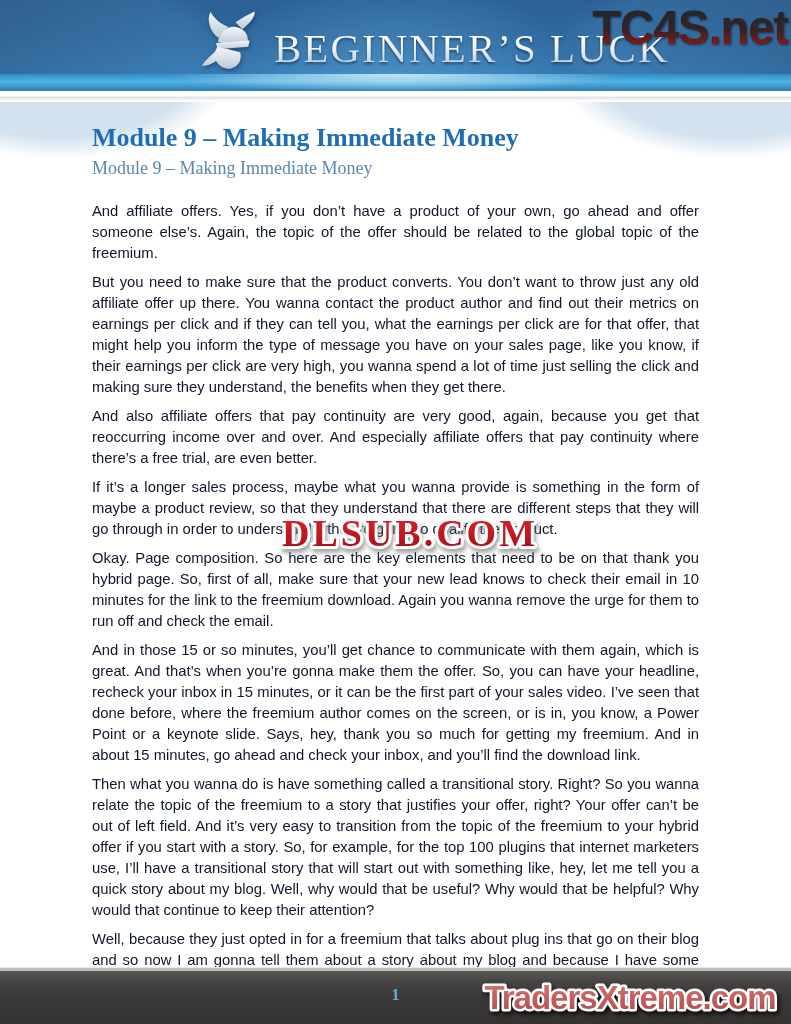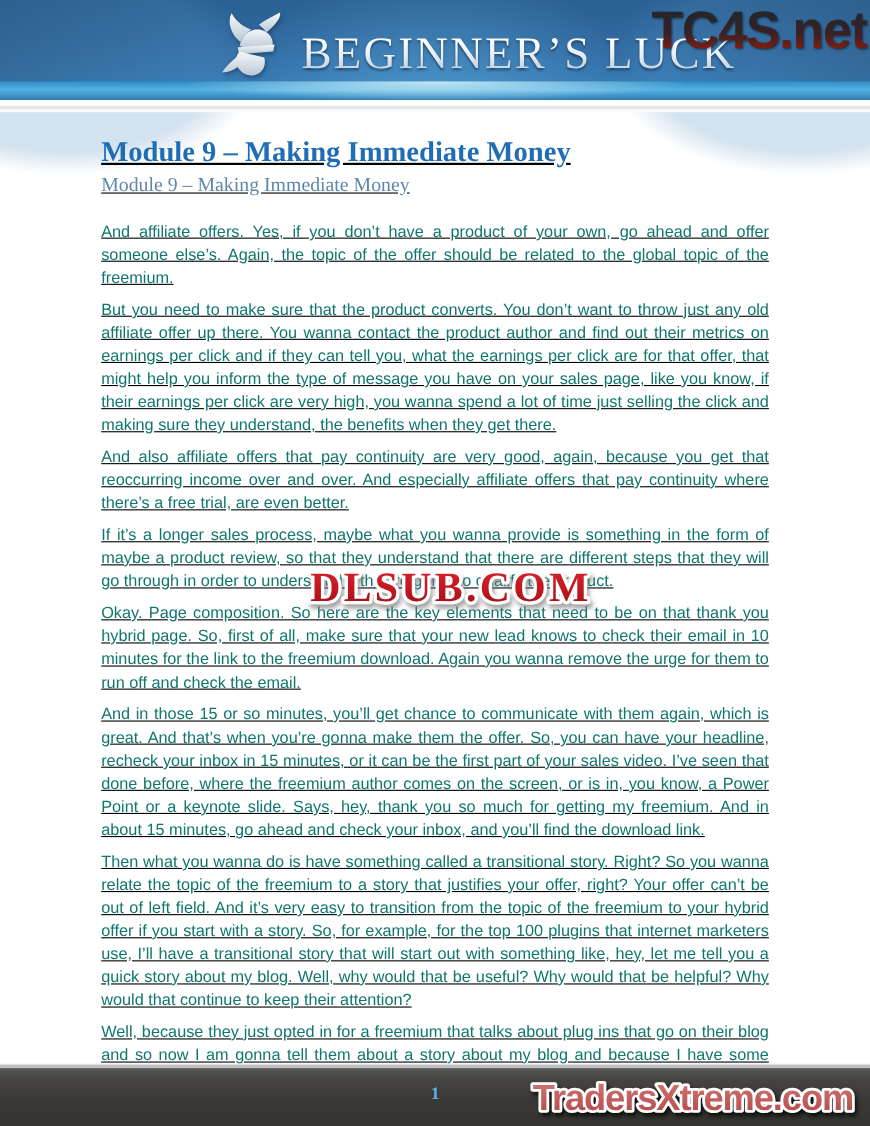--- a/index.html
+++ b/index.html
@@ -48,32 +48,32 @@
     background:linear-gradient(180deg,#26262b 30%,#3a2023 55%,#7e1d12 80%,#8d2013 100%);
     -webkit-background-clip:text;background-clip:text;color:transparent;
     filter:drop-shadow(1px 1px 1px rgba(0,0,0,.55));
   }
   .header-underline{
     position:absolute;top:91px;left:0;width:100%;height:11px;
     background:linear-gradient(180deg,#ffffff 0%,#ffffff 40%,#e2e2e2 60%,#f7f7f7 80%,#ffffff 100%);
   }
 
   
-  .content{position:absolute;top:123px;left:92px;width:607px;text-decoration:underline;}
+  .content{position:absolute;top:123px;left:92px;width:607px;}
   .doc-title{
     margin:0;font-family:"Liberation Serif","DejaVu Serif",serif;
     font-size:26px;line-height:30px;font-weight:600;color:#1f6db4;
   }
   .doc-subtitle{
     margin:4px 0 22px 0;font-family:"Liberation Serif","DejaVu Serif",serif;
     font-size:18px;line-height:22px;font-weight:400;color:#5e86a9;
   }
   .doc-paragraphs p{
     margin:0 0 8px 0;
-    font-size:14.8px;line-height:21px;color:#0f766e;
+    font-size:14.8px;line-height:21px;color:#0f172a;
     text-align:justify;
   }
 
   
   .dlsub{
     position:absolute;top:510px;left:254px;width:312px;height:48px;
   }
   .dlsub svg{width:100%;height:100%;overflow:visible;
     filter:drop-shadow(2px 4px 2px rgba(120,120,120,.65));}
   .dlsub text{

